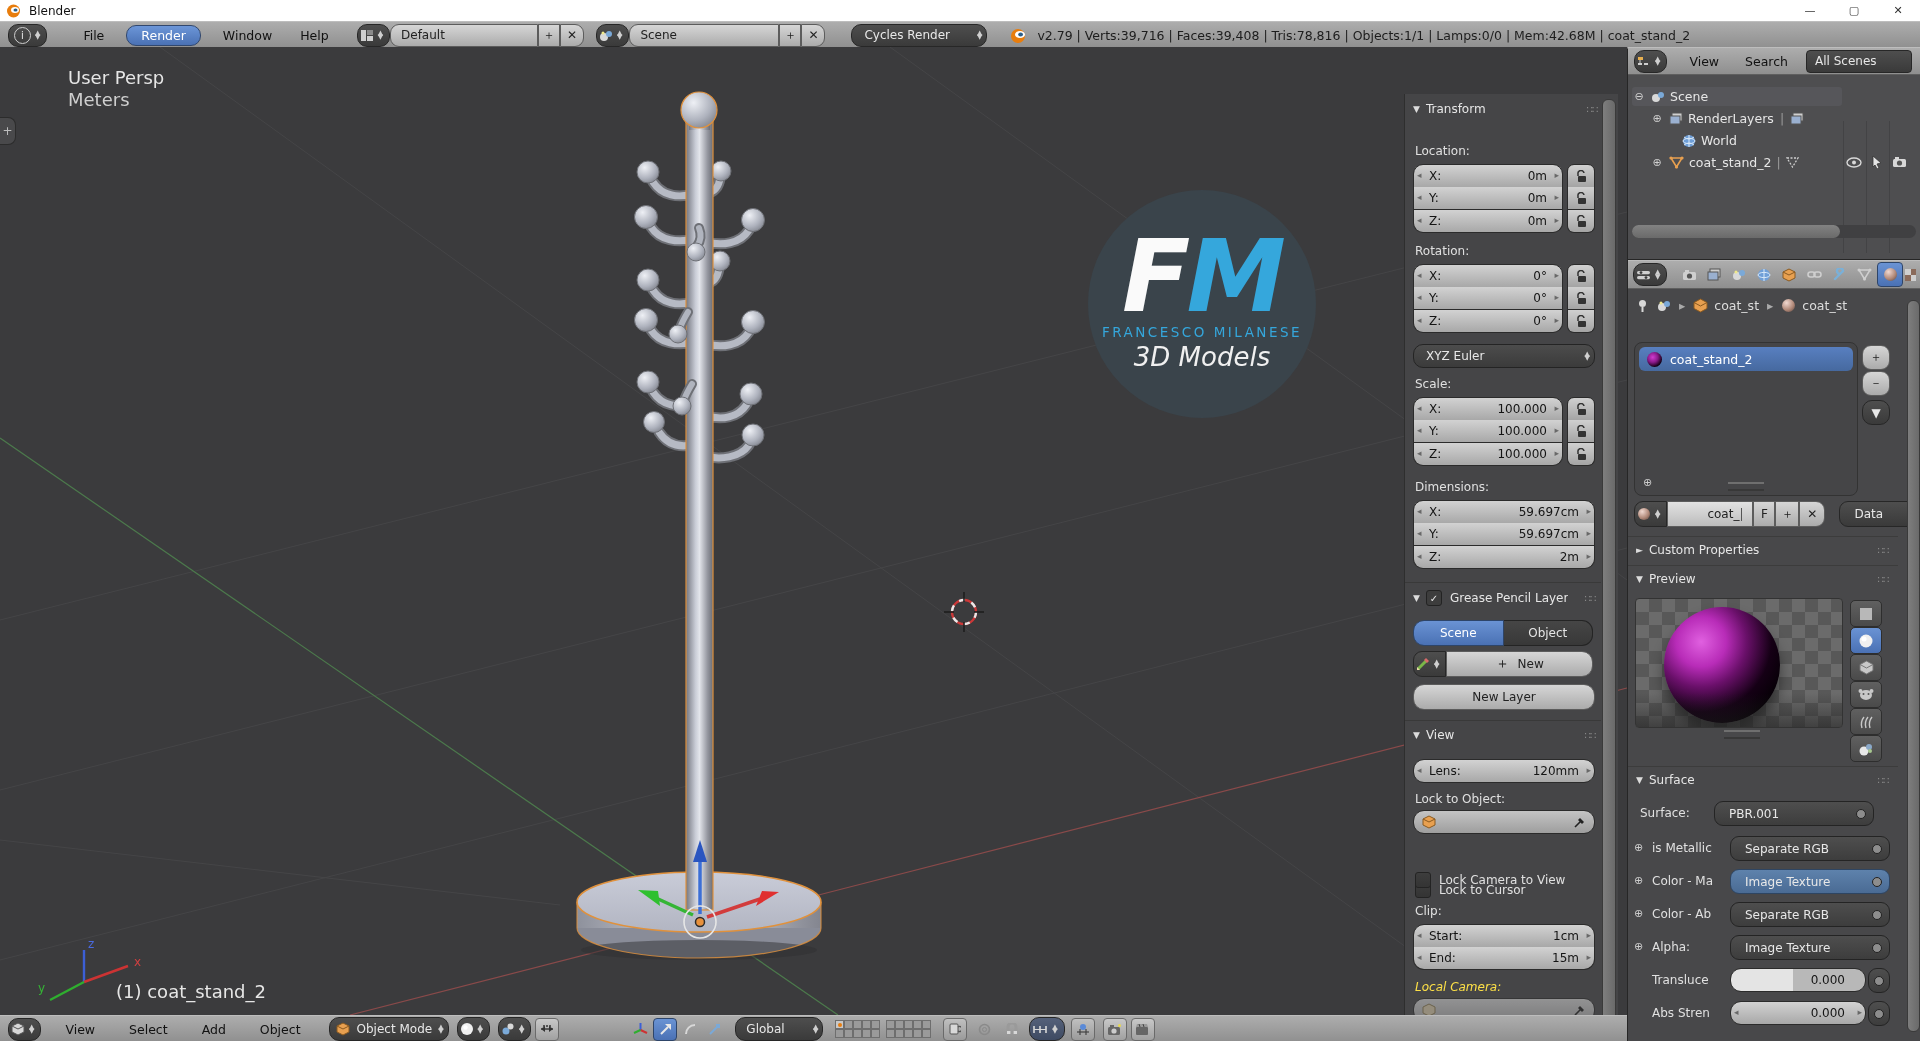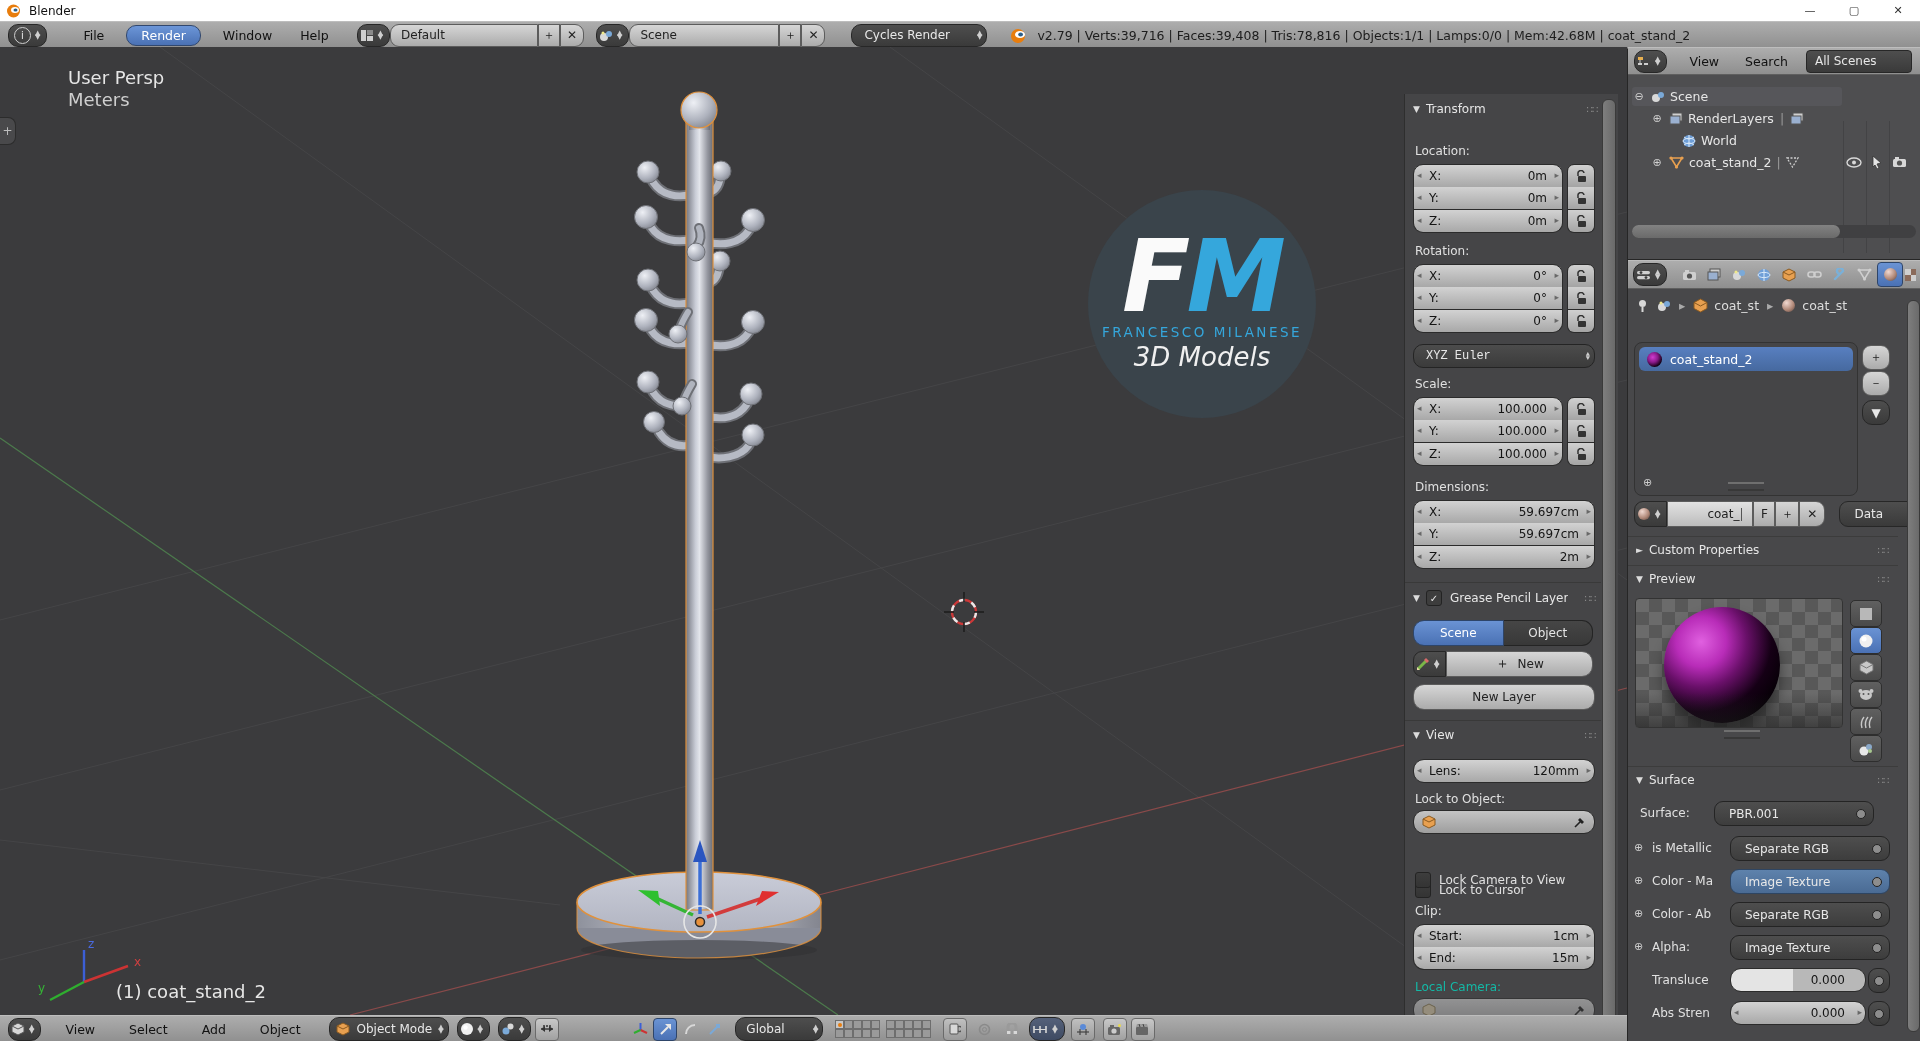--- a/index.html
+++ b/index.html
@@ -49,21 +49,21 @@
       display:flex;align-items:center;height:22px;font-size:12px;position:absolute;}
   .nf .l{margin-left:15px;} .nf .v{margin-left:auto;margin-right:15px;}
   .nf .al{position:absolute;left:3px;color:rgba(0,0,0,.45);font-size:9px;top:5px;}
   .nf .ar{position:absolute;right:3px;color:rgba(0,0,0,.45);font-size:9px;top:5px;}
   .grp-top{border-radius:10px 10px 0 0;} .grp-mid{border-top:none;} 
   .grp-bot{border-radius:0 0 10px 10px;border-top:none;}
   .single{border-radius:11px;}
   .lockb{position:absolute;width:26px;height:22px;background:linear-gradient(#d0d0d0,#a4a4a4);
          border:1px solid #2b2b2b;display:flex;align-items:center;justify-content:center;}
   .dsel{background:linear-gradient(#4c4c4c,#3b3b3b);border:1px solid #242424;border-radius:10px;
-        color:#e8e8e8;display:flex;align-items:center;position:absolute;height:22px;font-size:12px;font-family:Liberation Mono, monospace;}
+        color:#e8e8e8;display:flex;align-items:center;position:absolute;height:22px;font-size:12px;}
   .chk{width:14px;height:14px;background:linear-gradient(#3d3d3d,#343434);border:1px solid #232323;
        border-radius:3px;margin-right:8px;flex:0 0 auto;}
   .chkrow{display:flex;align-items:center;color:#e0e0e0;font-size:12px;position:absolute;}
   .scrollv{background:linear-gradient(90deg,#7e7e7e,#6a6a6a);border:1px solid #3a3a3a;border-radius:6px;}
 
   
   #outliner{left:1628px;top:47px;width:292px;height:212px;background:#4e4e50;}
   .otree-row{display:flex;align-items:center;height:19px;color:#e6e6e6;font-size:12.5px;position:absolute;}
   .expander{color:#cfcfcf;font-size:11px;width:14px;text-align:center;}
   .osep{position:absolute;top:74px;height:132px;width:1px;background:#434345;}
@@ -563,21 +563,21 @@
         <span class="l">Start:</span>
         <span class="v">1cm</span>
         <span class="ar">▸</span>
       </div>
     <div class="nf grp-bot" style="left:8px;top:853px;width:180px;border-radius:0 0 11px 11px;">
       <span class="al">◂</span>
         <span class="l">End:</span>
         <span class="v">15m</span>
         <span class="ar">▸</span>
       </div>
-    <div class="plabel abs" style="left:10px;top:886px;color:#14b8a6;">Local Camera:</div>
+    <div class="plabel abs" style="left:10px;top:886px;color:#fde047;font-style:italic;">Local Camera:</div>
     <div class="nf single" style="left:8px;top:904px;width:180px;opacity:.55;">
       <svg width="14" height="14" style="margin-left:8px;">
           <polygon points="7,1 13,4 13,10 7,13 1,10 1,4" fill="#d8c8a8" stroke="#8a7a50" stroke-width="1"></polygon>
         </svg>
       <svg width="13" height="13" style="margin-left:auto;margin-right:8px;">
           <line x1="2" y1="11" x2="8" y2="5" stroke="#222" stroke-width="1.6"></line>
           <polygon points="7,2 11,6 9,8 5,4" fill="#222"></polygon>
         </svg>
     </div>
 

